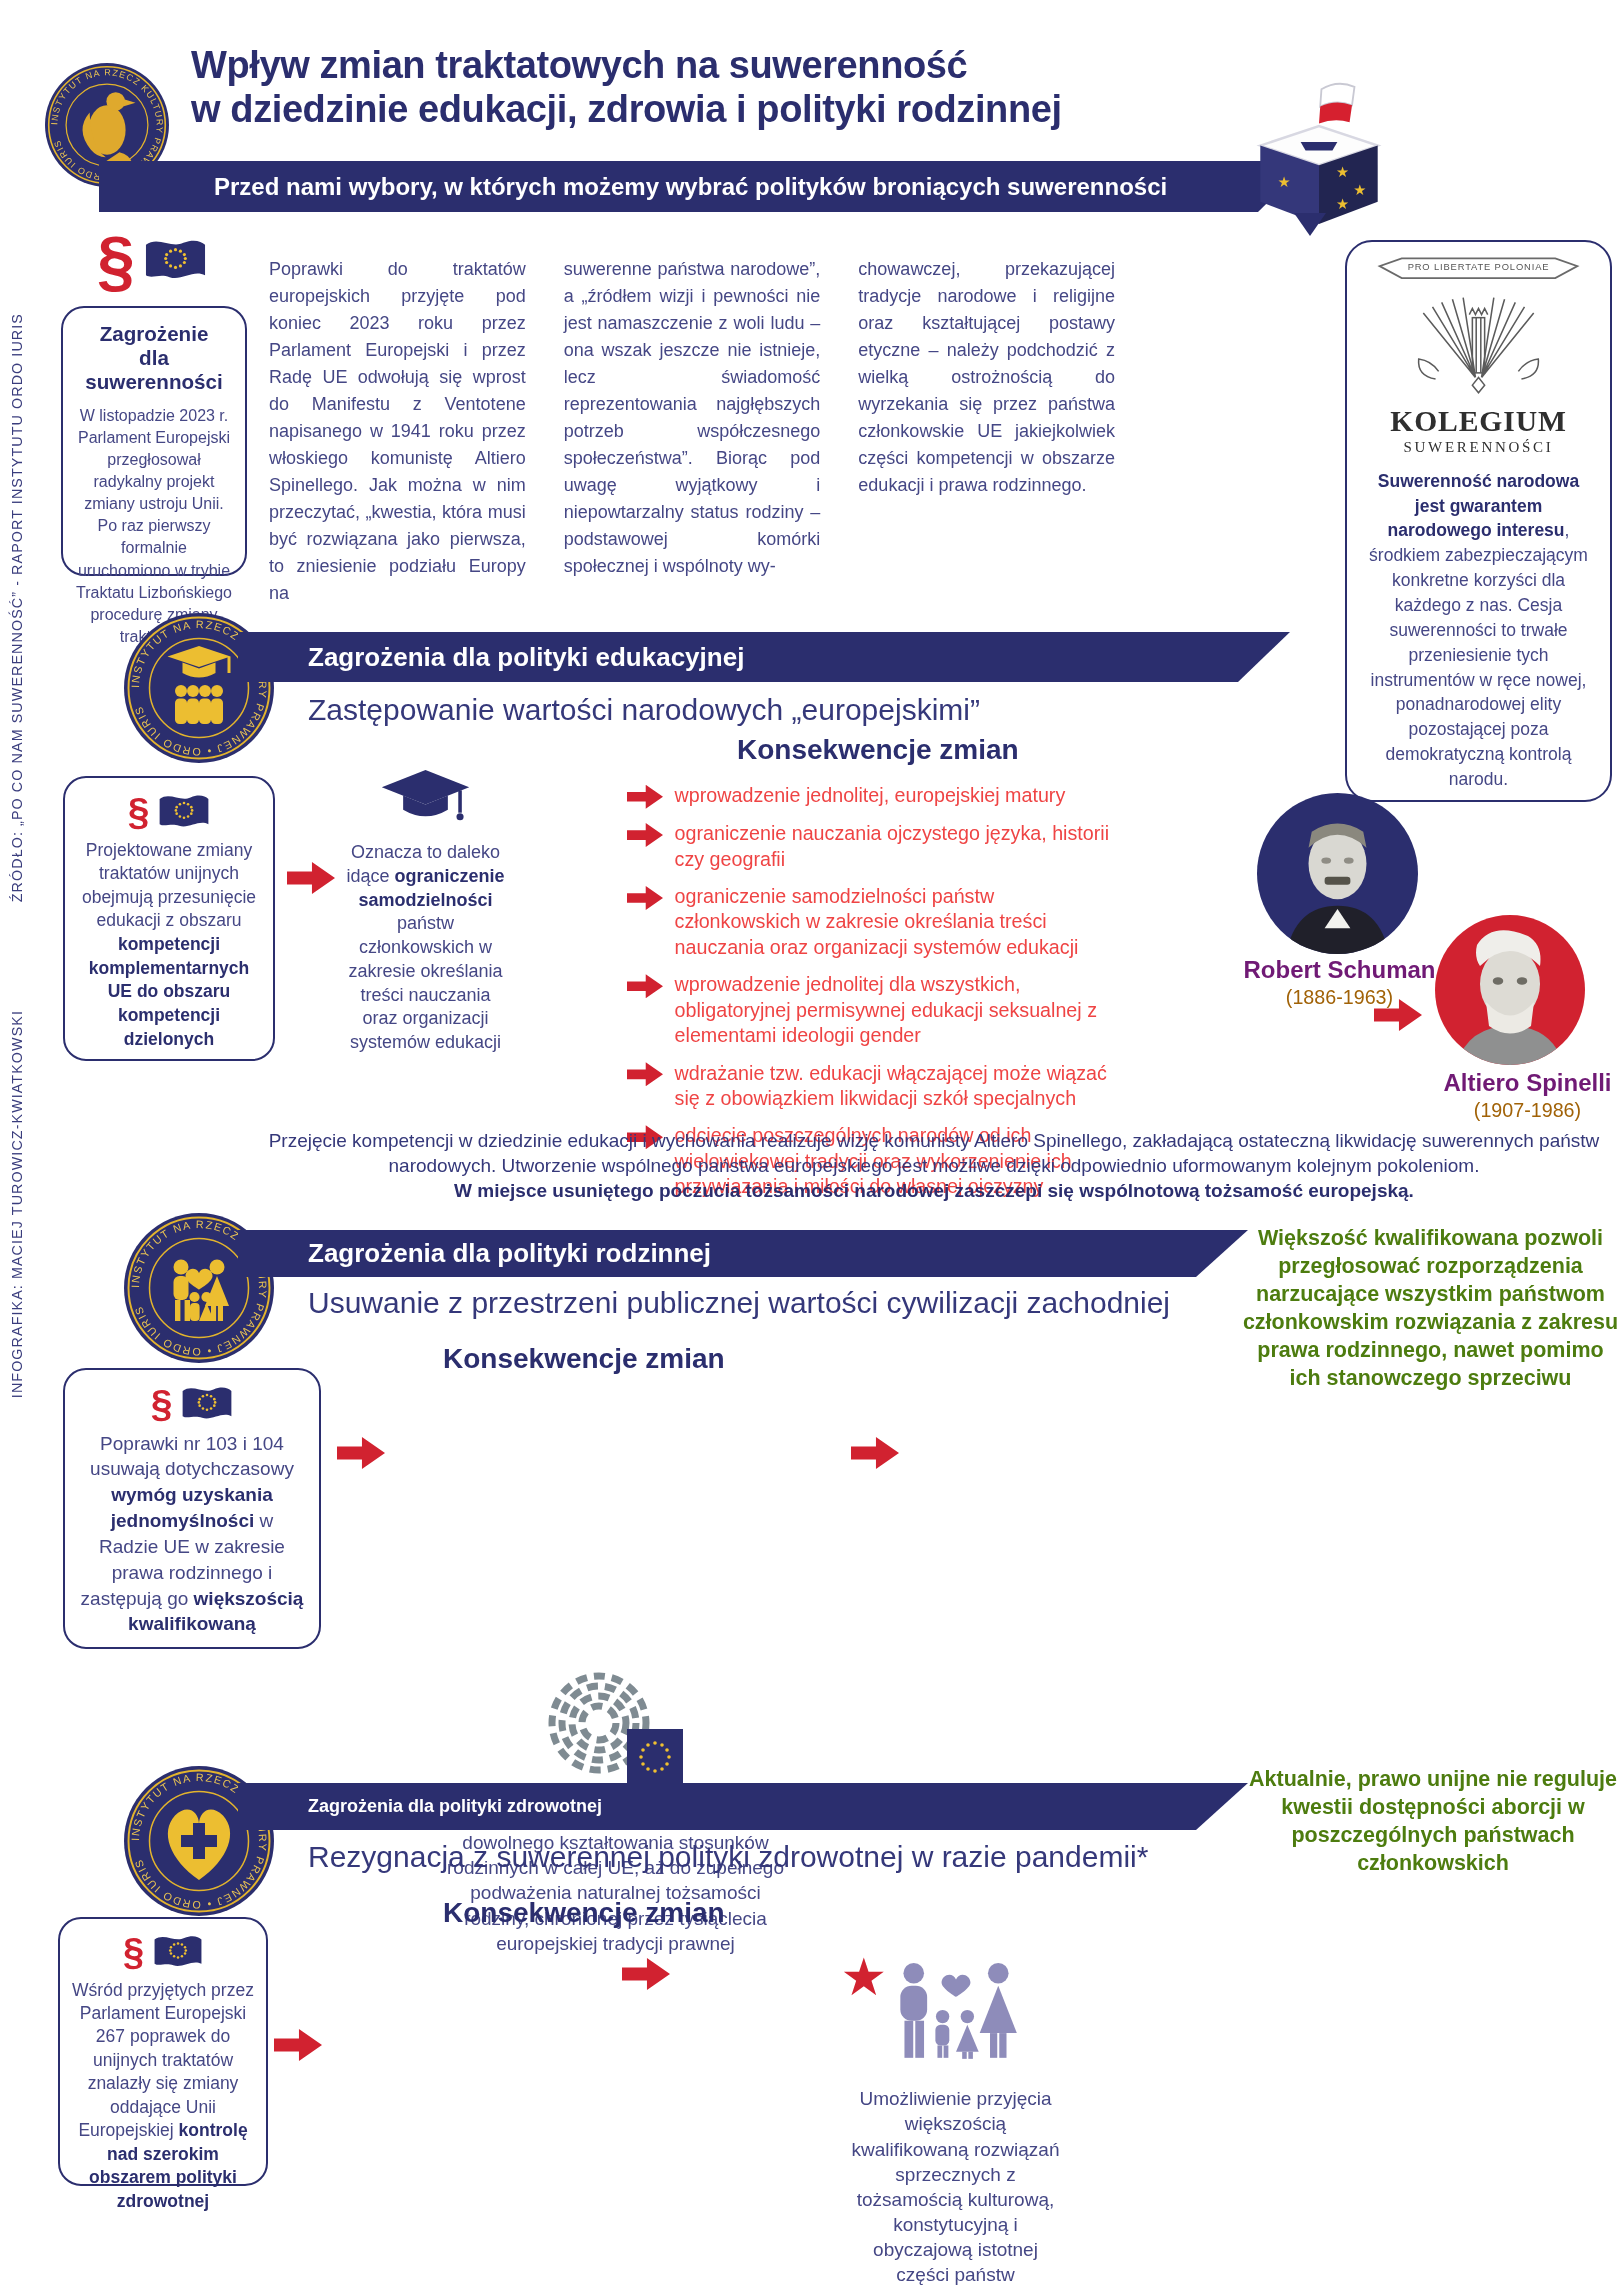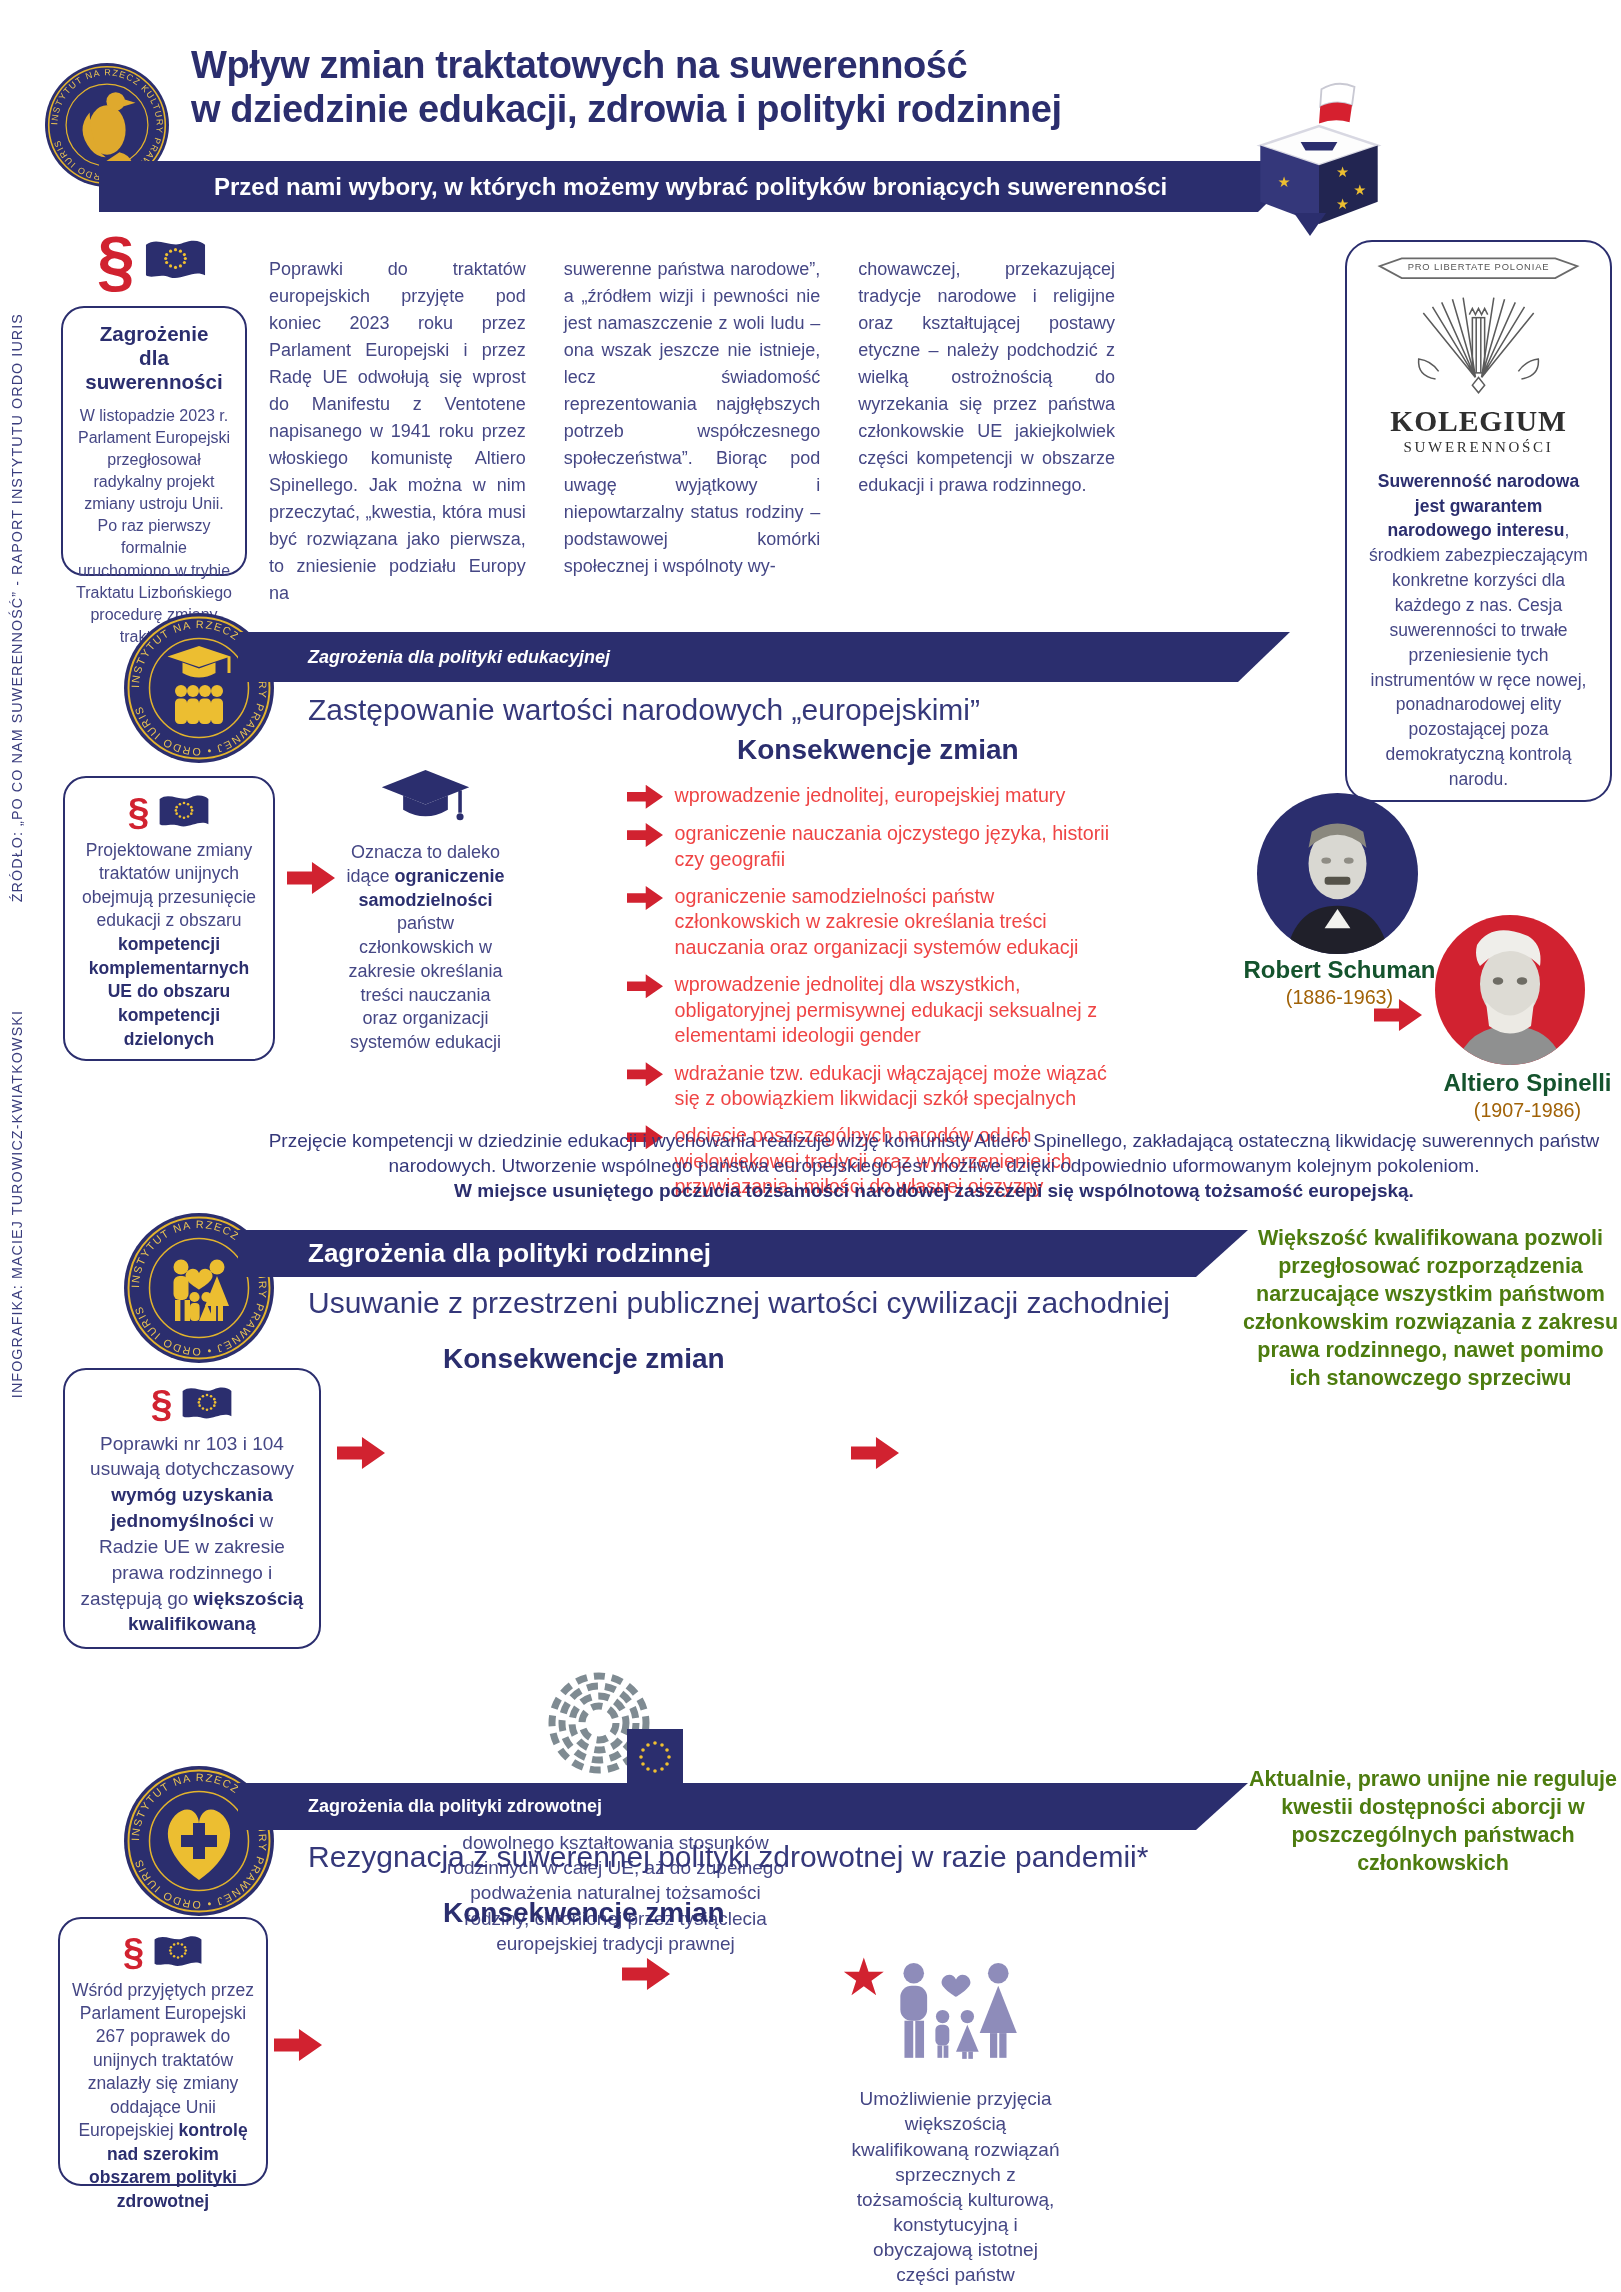--- a/index.html
+++ b/index.html
@@ -29,21 +29,21 @@
           clip-path:polygon(0 30%,52% 30%,52% 0,100% 50%,52% 100%,52% 70%,0 70%);}
   .sarrow{width:36px;height:24px;background:#d12230;flex:none;
           clip-path:polygon(0 30%,52% 30%,52% 0,100% 50%,52% 100%,52% 70%,0 70%);}
   .darrow{width:32px;height:23px;background:#2b2e6e;clip-path:polygon(0 0,100% 0,50% 100%);}
   .star{color:#d12230;font-size:52px;line-height:1;}
   .bullet{display:flex;gap:11.6px;align-items:flex-start;margin-bottom:12.5px;}
   .bullet .txt{font-size:19.7px;line-height:1.28;color:#ef4444;}
   .bullet .sarrow{margin-top:1.8px;}
   .colcard{position:relative;text-align:center;}
   .colcard .txt{font-size:19px;line-height:1.32;color:#454785;}
-  .name{font-weight:700;color:#14532d;font-size:24px;}
+  .name{font-weight:700;color:#701a75;font-size:24px;}
   .years{font-size:19.7px;color:#a16207;margin-top:1.8px;}
   .serif{font-family:"Liberation Serif",serif;}
   .note{font-weight:700;color:#4d7c0f;font-size:21.5px;line-height:1.3;text-align:center;}
 </style>
 </head>
 <body>
 
 <div id="canvas">
 
   <div class="vtext" style="left:9px;top:313px;">ŹRÓDŁO: „PO CO NAM SUWERENNOŚĆ” - RAPORT INSTYTUTU ORDO IURIS</div>
@@ -167,21 +167,21 @@
         <circle cx="54" cy="52" r="4"></circle>
         <circle cx="62" cy="52" r="4"></circle>
       <rect x="34" y="57" width="8" height="17" rx="3"></rect>
         <rect x="42" y="57" width="8" height="17" rx="3"></rect>
       <rect x="50" y="57" width="8" height="17" rx="3"></rect>
         <rect x="58" y="57" width="8" height="17" rx="3"></rect>
     </g>
   </svg>
 
   <div class="abs ribbon" style="left:238px;top:632px;width:1052px;height:50px;">
-    <span style="font-size:18px;padding-left:70px;font-style:italic;">Zagrożenia dla polityki edukacyjnej</span>
+    <span style="font-size:26px;padding-left:70px;">Zagrożenia dla polityki edukacyjnej</span>
   </div>
   <div class="abs subtitle" style="left:308px;top:693px;">Zastępowanie wartości  narodowych „europejskimi”</div>
   <div class="abs conseq" style="left:737px;top:734px;">Konsekwencje zmian</div>
 
   <div class="abs box" style="left:63px;top:776px;width:212px;height:285px;padding:5.4px 12.5px;">
     <div class="iconrow">
       <span class="par-red" style="font-size:39px;line-height:1;">§</span>
       <svg width="52" height="38" viewBox="0 0 64 46">
         <path d="M2 7 C14 -2 28 11 40 5 C50 1 58 3 62 7 L62 38 C50 32 38 44 26 40 C16 36 8 42 2 38 Z" fill="#2b2e6e"></path>
         <g fill="#f0c030">

